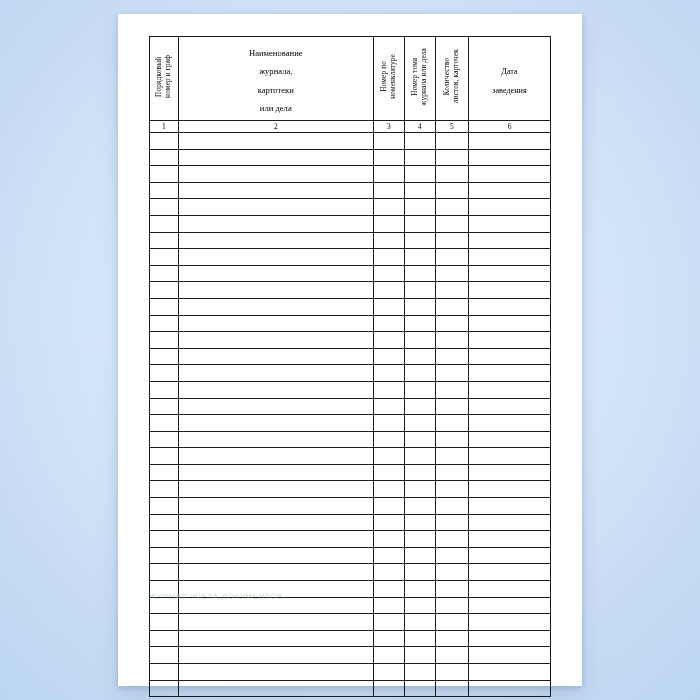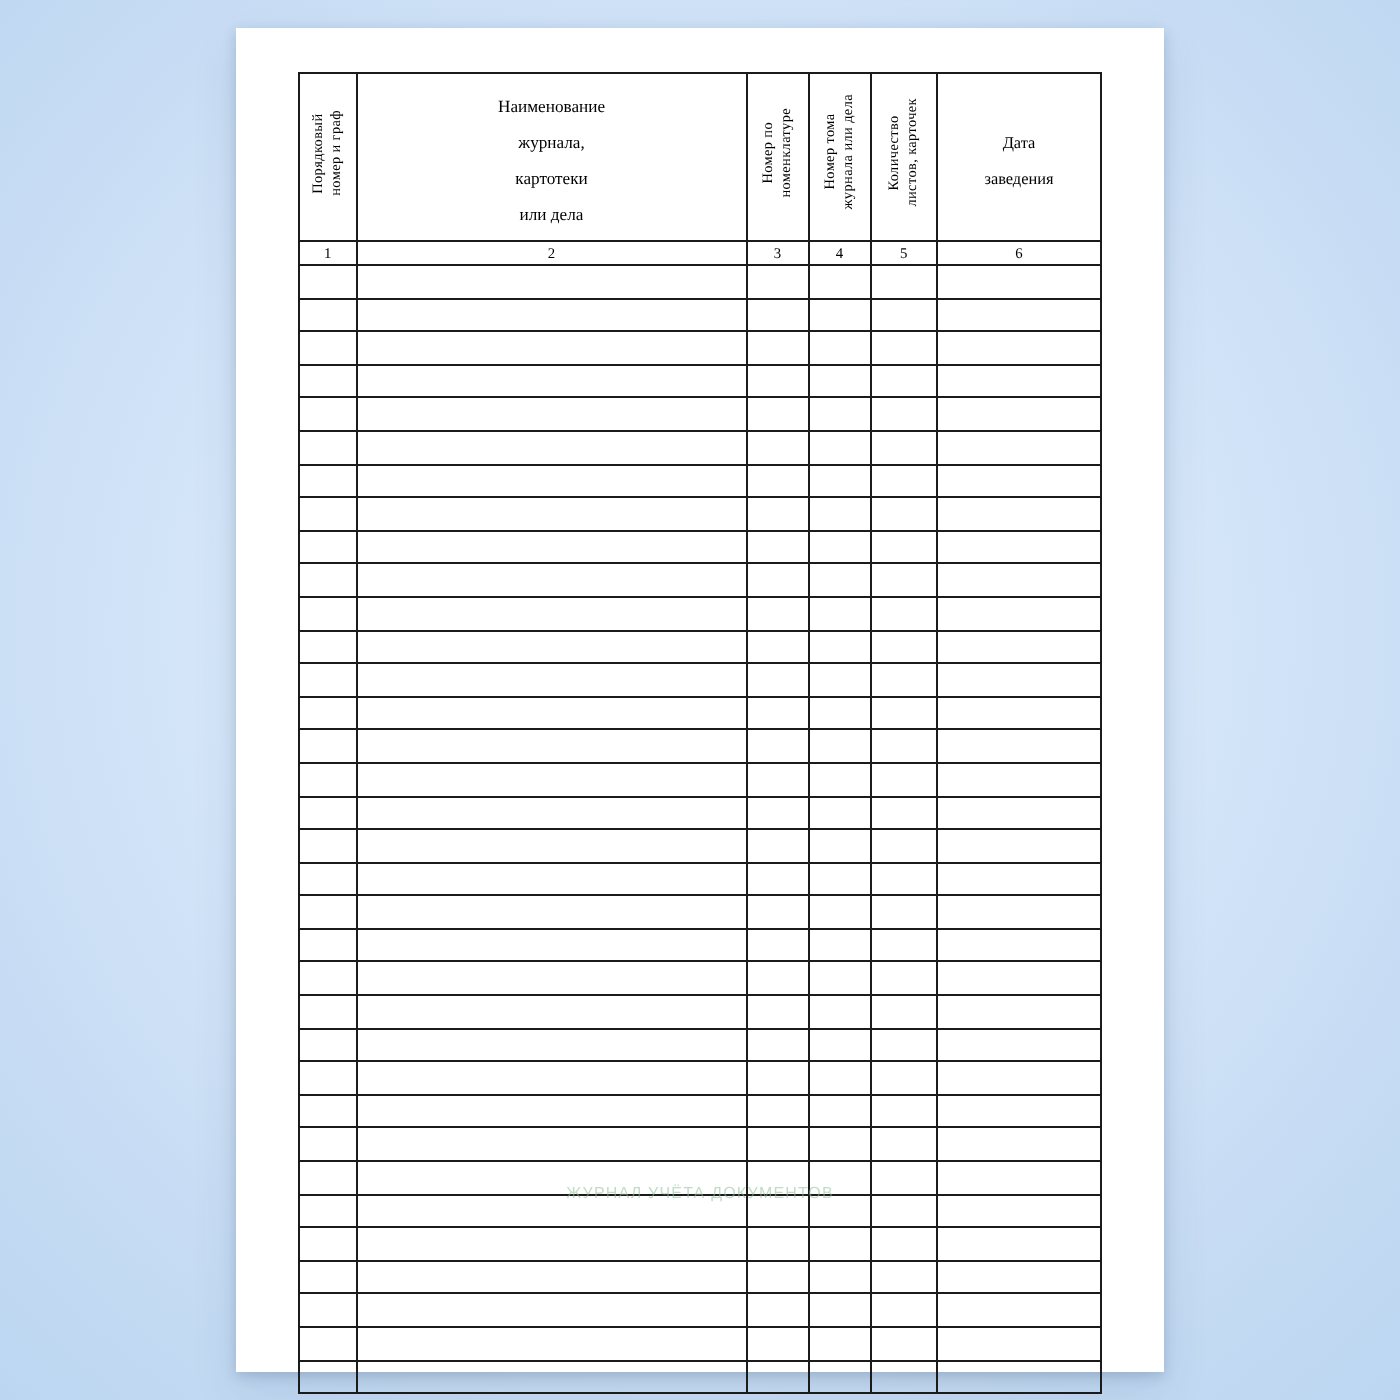--- a/index.html
+++ b/index.html
@@ -85,21 +85,20 @@
   
   tr.body-row { height: 15.6px; }
   tr.body-row td { height: 15.6px; }
 
   
   #watermark {
     position: absolute;
     left: 0;
     right: 0;
     top: 556px;
-    text-align: center;
     font-size: 8px;
     letter-spacing: 0.6px;
     color: #8fbf9a;
     opacity: 0.55;
     pointer-events: none;
     font-family: "Liberation Sans", sans-serif;
   }
 </style>
 </head>
 <body>

